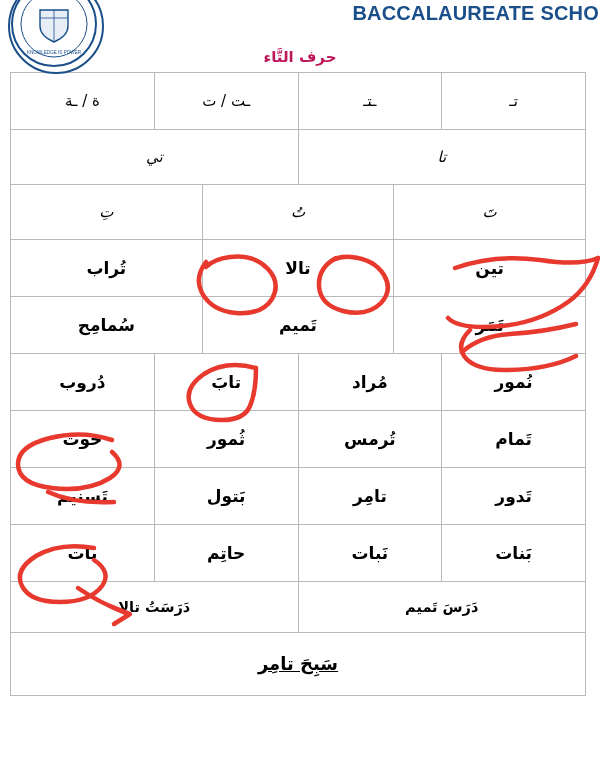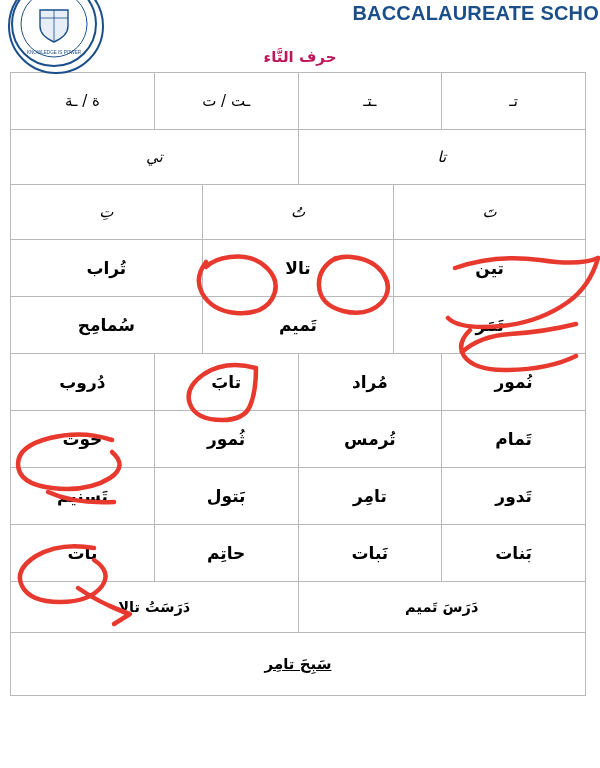--- a/index.html
+++ b/index.html
@@ -82,21 +82,21 @@
     line-height: 56px;
     white-space: nowrap;
     overflow: hidden;
   }
   .cell:last-child { border-left: none; }
 
   .row.r-forms .cell { height: 56px; line-height: 56px; font-size: 15px; }
   .row.r-vowel .cell { height: 54px; line-height: 54px; font-size: 15px; font-style: italic; }
   .row.r-words .cell { height: 56px; line-height: 56px; font-size: 17px; font-weight: bold; }
   .row.r-sent .cell { height: 50px; line-height: 50px; font-size: 14.5px; font-weight: bold; }
-  .row.r-last .cell { height: 62px; line-height: 62px; font-size: 15px; font-weight: bold; text-decoration: underline; }
+  .row.r-last .cell { height: 62px; line-height: 62px; font-size: 18px; font-weight: bold; text-decoration: underline; }
 
   
   .marks {
     position: absolute;
     left: 0; top: 0;
     width: 600px;
     height: 768px;
     pointer-events: none;
   }
 </style>

